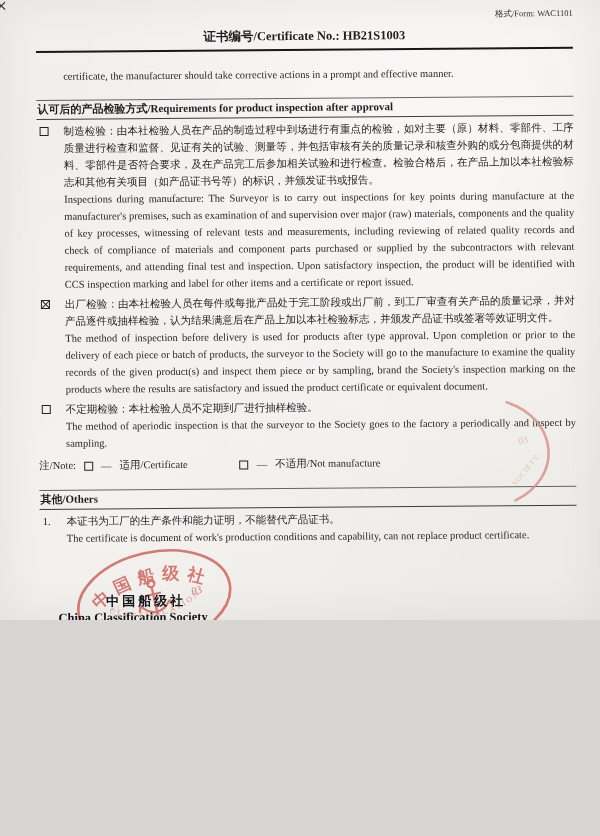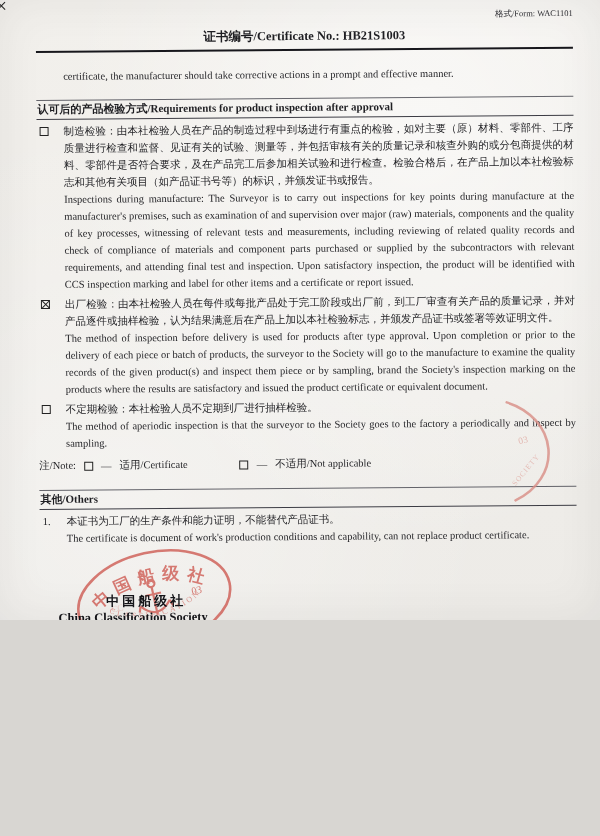--- a/index.html
+++ b/index.html
@@ -89,21 +89,21 @@
       <span class="checkbox inline" data-state="checked"></span>
       <span class="gap-s"></span>
       <span>—</span>
       <span class="gap-s"></span>
       <span>适用/Certificate</span>
       <span class="gap-l"></span>
       <span class="checkbox inline" data-state="unchecked"></span>
       <span class="gap-s"></span>
       <span>—</span>
       <span class="gap-s"></span>
-      <span>不适用/Not applicable</span>
+      <span>不适用/Not manufacture</span>
     </div>
 
     <div class="sec-header" style="margin-top:17px;">其他/Others</div>
 
     <div class="others-item">
       <span class="num">1.</span>
       <div class="para">本证书为工厂的生产条件和能力证明，不能替代产品证书。</div>
       <div class="para">The certificate is document of work's production conditions and capability, can not replace product certificate.</div>
     </div>
 

